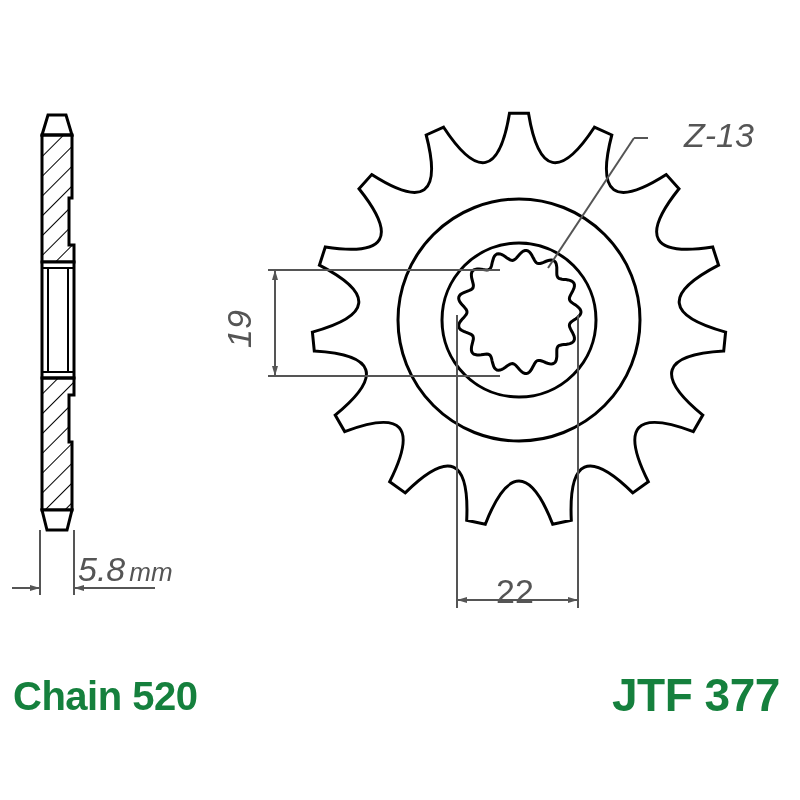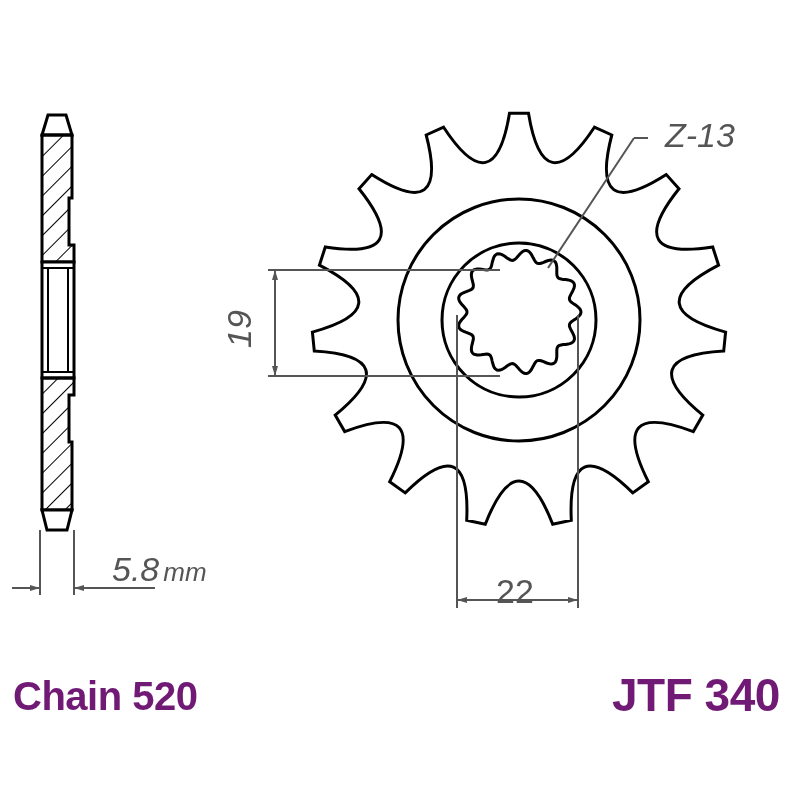--- a/index.html
+++ b/index.html
@@ -1,19 +1,19 @@
 <!DOCTYPE html>
 <html><head>
 <meta charset="utf-8">
 <style>
   html, body { margin:0; padding:0; background:#ffffff; }
   body { width:800px; height:800px; position:relative; overflow:hidden; font-family:"Liberation Sans", sans-serif; }
   svg.drawing { position:absolute; left:0; top:0; }
   .dim-text { position:absolute; color:#555555; font-style:italic; font-family:"Liberation Sans", sans-serif; line-height:1; }
-  .label-bold { position:absolute; font-weight:bold; color:#701a75; font-family:"Liberation Sans", sans-serif; line-height:1; letter-spacing:-0.5px; }
+  .label-bold { position:absolute; font-weight:bold; color:#15803d; font-family:"Liberation Sans", sans-serif; line-height:1; letter-spacing:-0.5px; }
 </style>
 </head>
 <body>
 
 <svg class="drawing" width="800" height="800" viewBox="0 0 800 800">
 
   <g stroke="#000" stroke-width="3" fill="none">
     <defs>
       <pattern id="hatch" patternUnits="userSpaceOnUse" width="14" height="14" patternTransform="rotate(45)">
         <line x1="0" y1="0" x2="0" y2="14" stroke="#000" stroke-width="2"></line>
@@ -63,21 +63,21 @@
     <line x1="578" y1="315" x2="578" y2="608"></line>
     <line x1="457" y1="600" x2="578" y2="600"></line>
     <path d="M457 600 L467 597 L467 603 Z" stroke="none"></path>
     <path d="M578 600 L568 597 L568 603 Z" stroke="none"></path>
 
     <line x1="548" y1="268" x2="634" y2="138"></line>
     <line x1634="634" x1="634" y1="138" x2="648" y2="138"></line>
   </g>
 </svg>
 
-<div class="dim-text" style="left:665px; top:118px; font-size:34px;">Z-13</div>
+<div class="dim-text" style="left:684px; top:118px; font-size:34px;">Z-13</div>
 <div class="dim-text" style="left:222px; top:308px; font-size:34px; transform:rotate(-90deg); transform-origin:left top; top:348px;">19</div>
 <div class="dim-text" style="left:496px; top:574px; font-size:34px; font-style:normal;">22</div>
-<div class="dim-text" style="left:112px; top:552px; font-size:34px;">
+<div class="dim-text" style="left:78px; top:552px; font-size:34px;">
   <span>5.8</span><span style="font-size:26px; margin-left:4px;">mm</span>
 </div>
 
 <div class="label-bold" style="left:13px; top:676px; font-size:40px;">Chain 520</div>
-<div class="label-bold" style="left:612px; top:672px; font-size:46px;">JTF 340</div>
+<div class="label-bold" style="left:612px; top:672px; font-size:46px;">JTF 377</div>
 
 </body></html>

